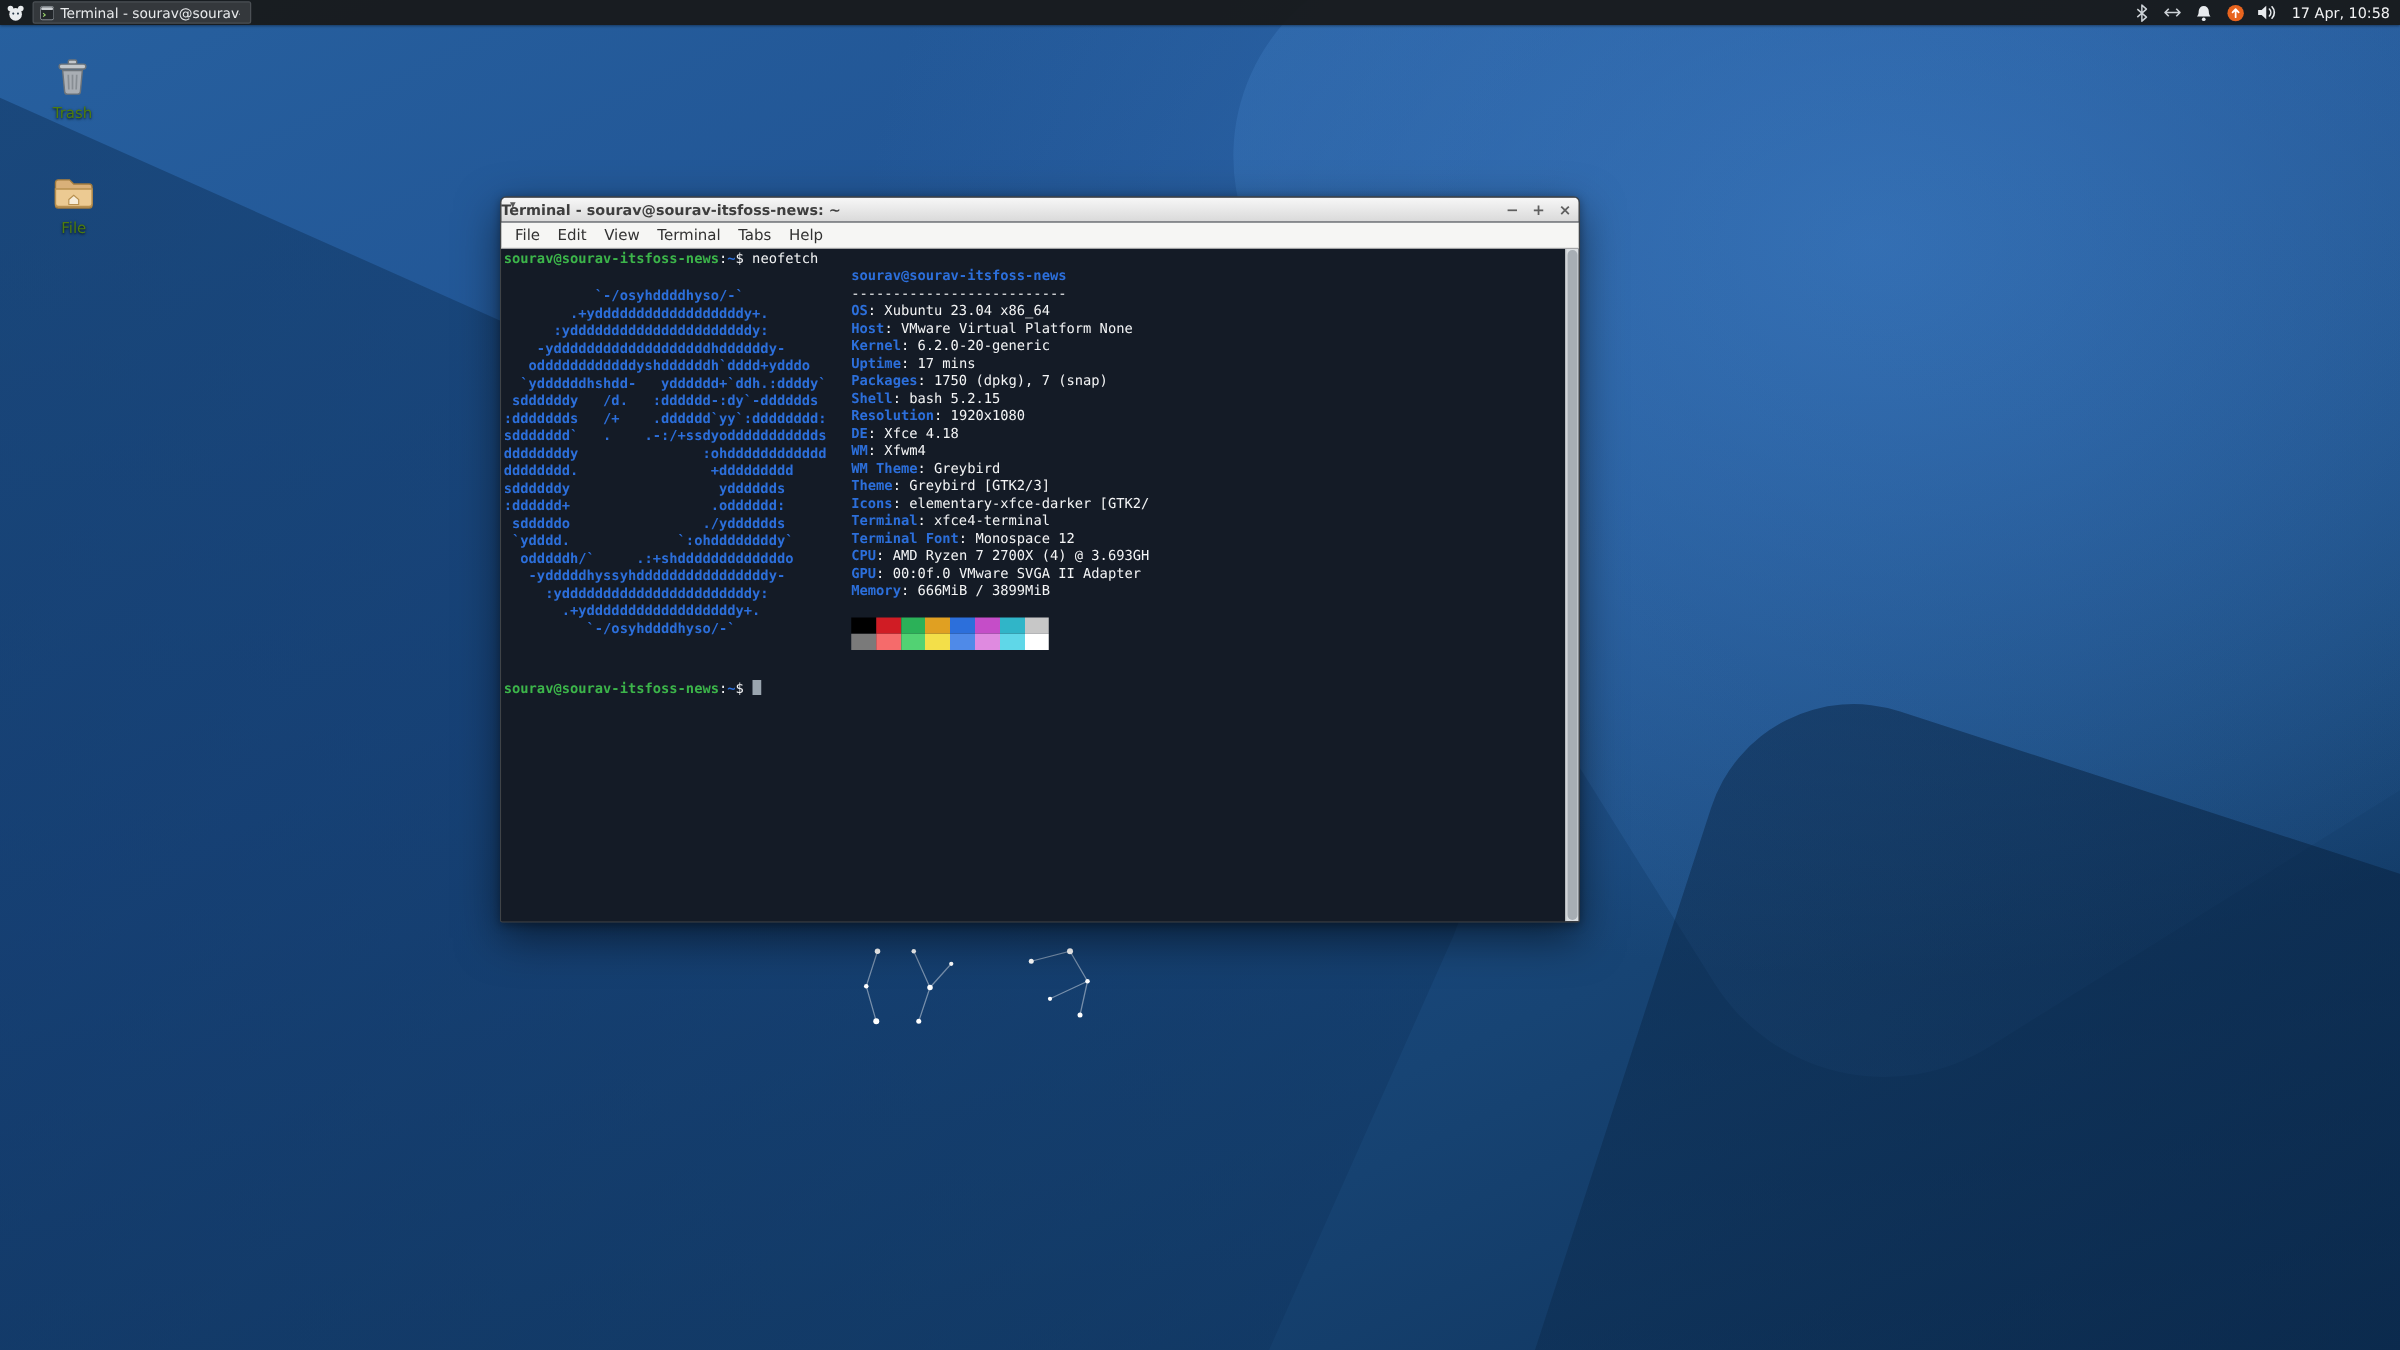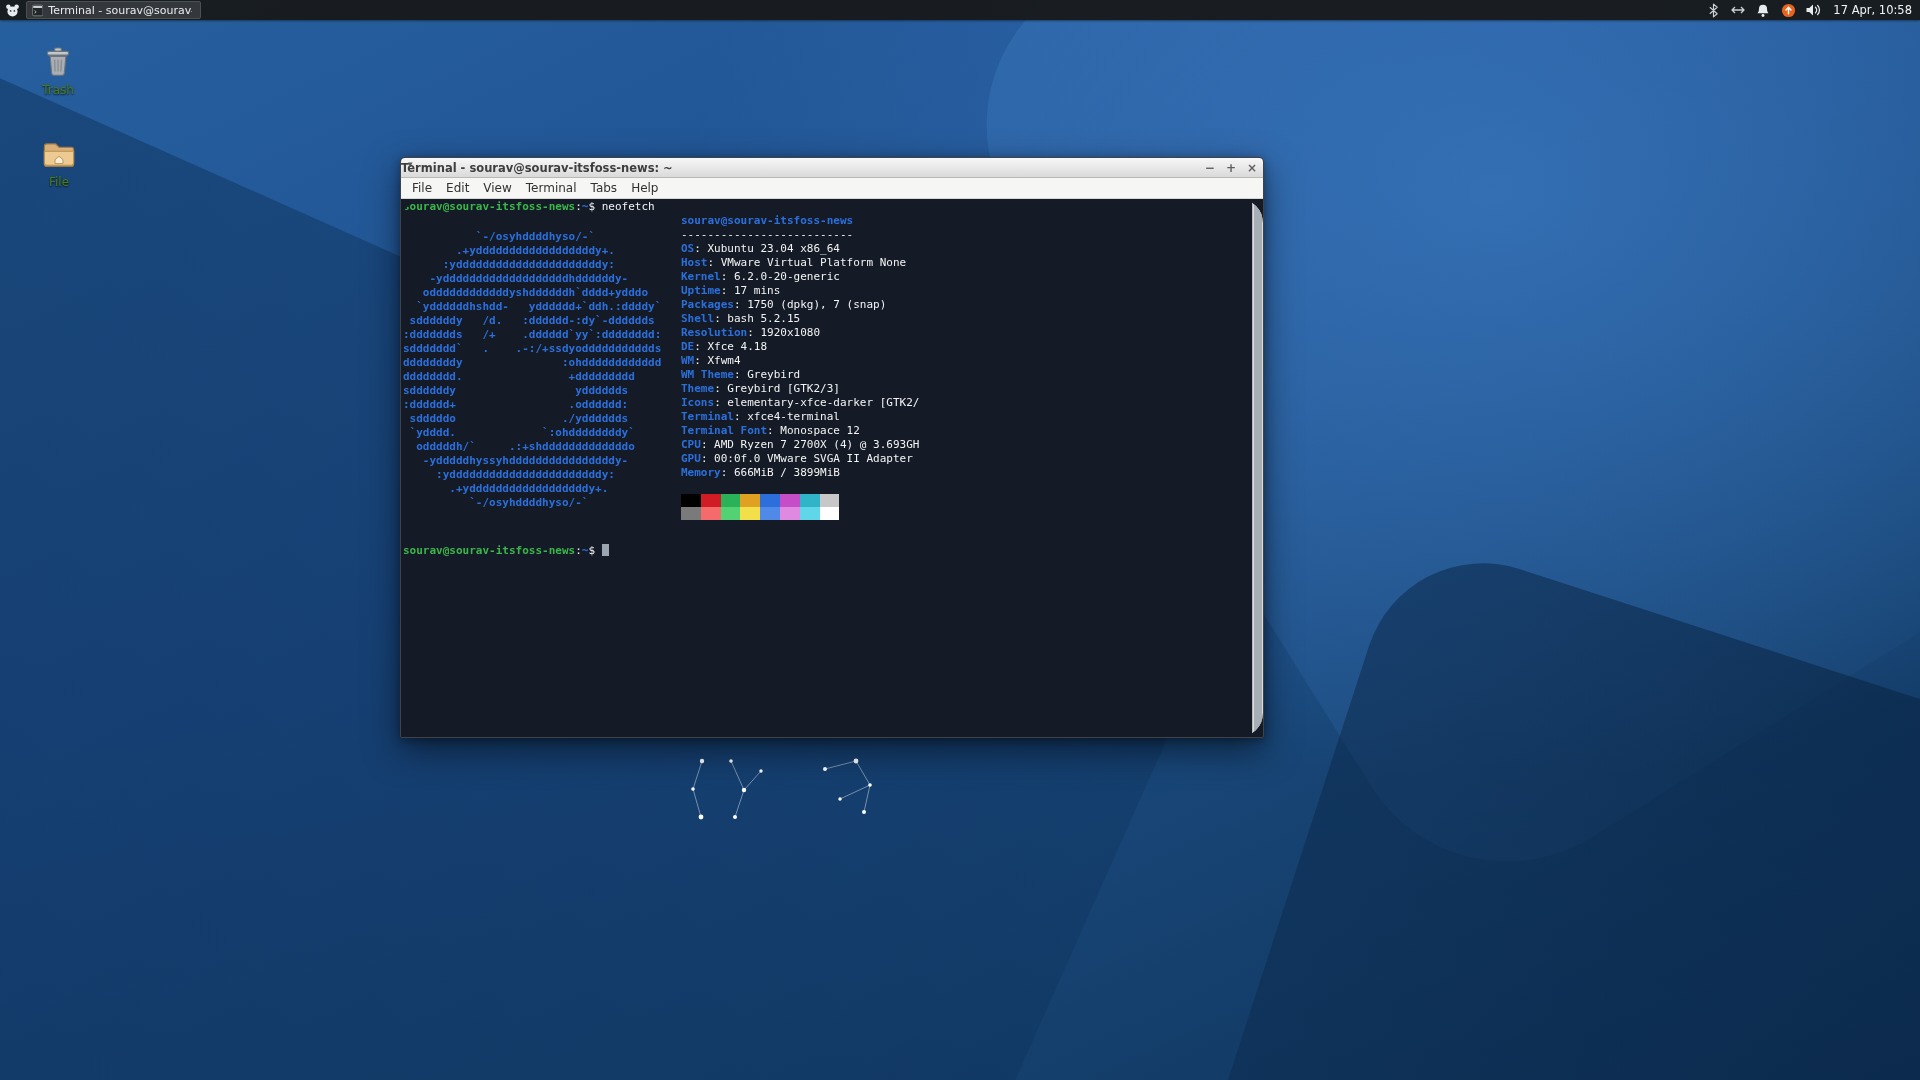--- a/index.html
+++ b/index.html
@@ -37,21 +37,21 @@
   .window { position:absolute; left:400px; top:157px; width:864px; height:581px; border:1px solid #3f4347; border-radius:5px 5px 2px 2px; box-shadow:0 12px 34px rgba(0,0,0,.5), 0 2px 8px rgba(0,0,0,.35); background:#141b26; }
   .titlebar { height:20px; background:linear-gradient(#f7f7f7,#dadada); border-bottom:1px solid #b9b9b9; border-radius:4px 4px 0 0; position:relative; display:flex; align-items:center; }
   .titlebar .wm-menu { position:absolute; left:7px; top:1px; font-size:9px; color:#5a5a5a; cursor:default; }
   .titlebar .title { position:absolute; left:0; right:0; text-align:left; font-size:11.5px; font-weight:bold; color:#3e3e3e; }
   .controls { position:absolute; right:6px; top:0; height:100%; display:flex; align-items:center; gap:11px; }
   .ctrl { font-size:12px; color:#5f5f5f; line-height:1; cursor:default; font-weight:bold; }
   .menubar { height:21px; background:#f6f6f4; border-bottom:1px solid #d6d6d3; display:flex; align-items:center; padding-left:4px; }
   .menu-item { font-size:12px; color:#323232; padding:0 7px; }
 
   
-  .term { position:relative; height:538px; background:#141b26; font-family:"DejaVu Sans Mono","Liberation Mono",monospace; font-size:11px; line-height:14px; color:#f3f4f5; overflow:hidden;border-radius:24px; }
+  .term { position:relative; height:538px; background:#141b26; font-family:"DejaVu Sans Mono","Liberation Mono",monospace; font-size:11px; line-height:14px; color:#f3f4f5; overflow:hidden; }
   .term-inner { padding:1px 14px 0 2px; }
   .b { font-weight:bold; }
   .c-green { color:#3cb54a; }
   .c-blue  { color:#2c6fdb; }
   .c-fg    { color:#f3f4f5; }
   .term-line { white-space:pre; }
   .nf-row { display:flex; align-items:flex-start; }
   .ascii { font-family:inherit; font-size:inherit; line-height:inherit; width:278px; white-space:pre;margin-top:16px; }
   .nf-info { flex:1; }
   .nf-line { white-space:pre; }

